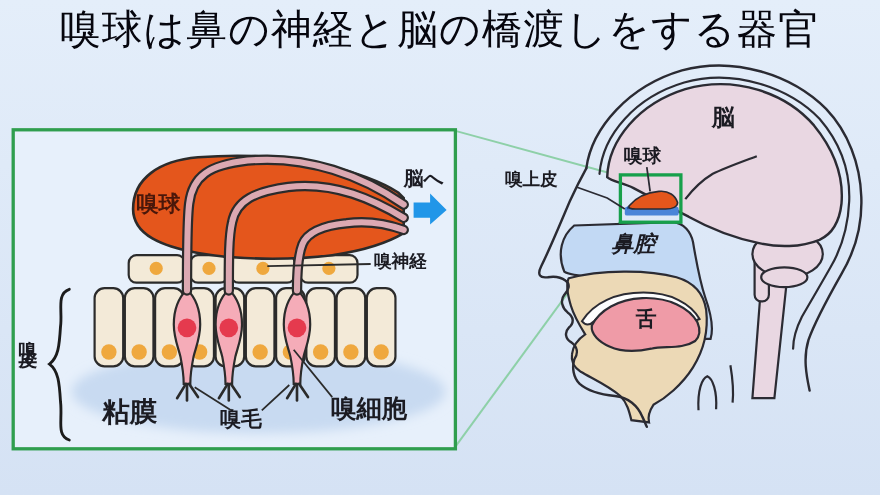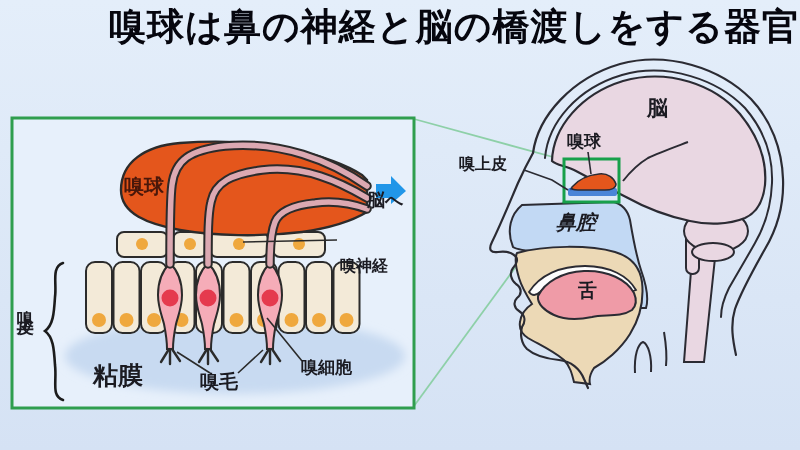--- a/index.html
+++ b/index.html
@@ -3,21 +3,21 @@
 <meta charset="utf-8">
 <style>
   html,body{margin:0;padding:0;}
   .canvas{
     position:relative;width:800px;height:450px;overflow:hidden;
     background:linear-gradient(#e4eefa,#d5e2f4);
     font-family:"Liberation Sans","DejaVu Sans",sans-serif;
   }
   .title{
     position:absolute;top:2px;left:0;width:800px;margin:0;
-    text-align:right;font-size:37px;font-weight:700;color:#06060e;
+    text-align:center;font-size:37px;font-weight:400;color:#06060e;
     letter-spacing:1px;white-space:nowrap;
   }
   svg.art{position:absolute;left:0;top:0;}
   .lbl{
     position:absolute;font-weight:700;color:#1b1b22;line-height:1.05;
     white-space:nowrap;
   }
   .lbl.v{writing-mode:vertical-rl;letter-spacing:4px;}
 </style>
 </head>
@@ -148,26 +148,26 @@
     <path d="M570,189 L614,188" stroke="#24519f" stroke-width="2.5" stroke-dasharray="6 3" fill="none"></path>
     <path d="M572,187 C578,180 588,175 599,174 C608,173 614,178 616,184 C616,188 611,190 605,190 L578,190 C573,190 571,189 572,187 Z" fill="#e4561c" stroke="#2b2b33" stroke-width="1.5"></path>
 
     <rect x="564" y="159" width="55" height="43" fill="none" stroke="#17a04b" stroke-width="3"></rect>
 
     <line x1="588" y1="152" x2="591" y2="174" stroke="#2b2b33" stroke-width="1.6"></line>
     <path d="M524,170 L552,180 L568,190" fill="none" stroke="#2b2b33" stroke-width="1.6"></path>
   </svg>
 
   <div class="lbl" style="left:124px;top:176px;font-size:20px;color:#49170a;">嗅球</div>
-  <div class="lbl" style="left:367px;top:153px;font-size:18px;margin-top:38px;">脳へ</div>
-  <div class="lbl" style="left:340px;top:231px;font-size:16px;margin-top:27px;">嗅神経</div>
+  <div class="lbl" style="left:367px;top:153px;font-size:18px;">脳へ</div>
+  <div class="lbl" style="left:340px;top:231px;font-size:16px;">嗅神経</div>
   <div class="lbl v" style="left:16px;top:296px;font-size:17px;">嗅上皮</div>
   <div class="lbl" style="left:93px;top:362px;font-size:25px;">粘膜</div>
   <div class="lbl" style="left:200px;top:372px;font-size:19px;text-align:center;">嗅毛</div>
-  <div class="lbl" style="left:301px;top:359px;font-size:17px;">嗅細胞</div>
+  <div class="lbl" style="left:301px;top:359px;font-size:23px;">嗅細胞</div>
 
   <div class="lbl" style="left:647px;top:97px;font-size:21px;">脳</div>
   <div class="lbl" style="left:567px;top:133px;font-size:17px;">嗅球</div>
   <div class="lbl" style="left:459px;top:156px;font-size:16px;">嗅上皮</div>
   <div class="lbl" style="left:556px;top:212px;font-size:20px;font-style:italic;">鼻腔</div>
   <div class="lbl" style="left:578px;top:281px;font-size:19px;">舌</div>
 
 </div>
 
 </body></html>

